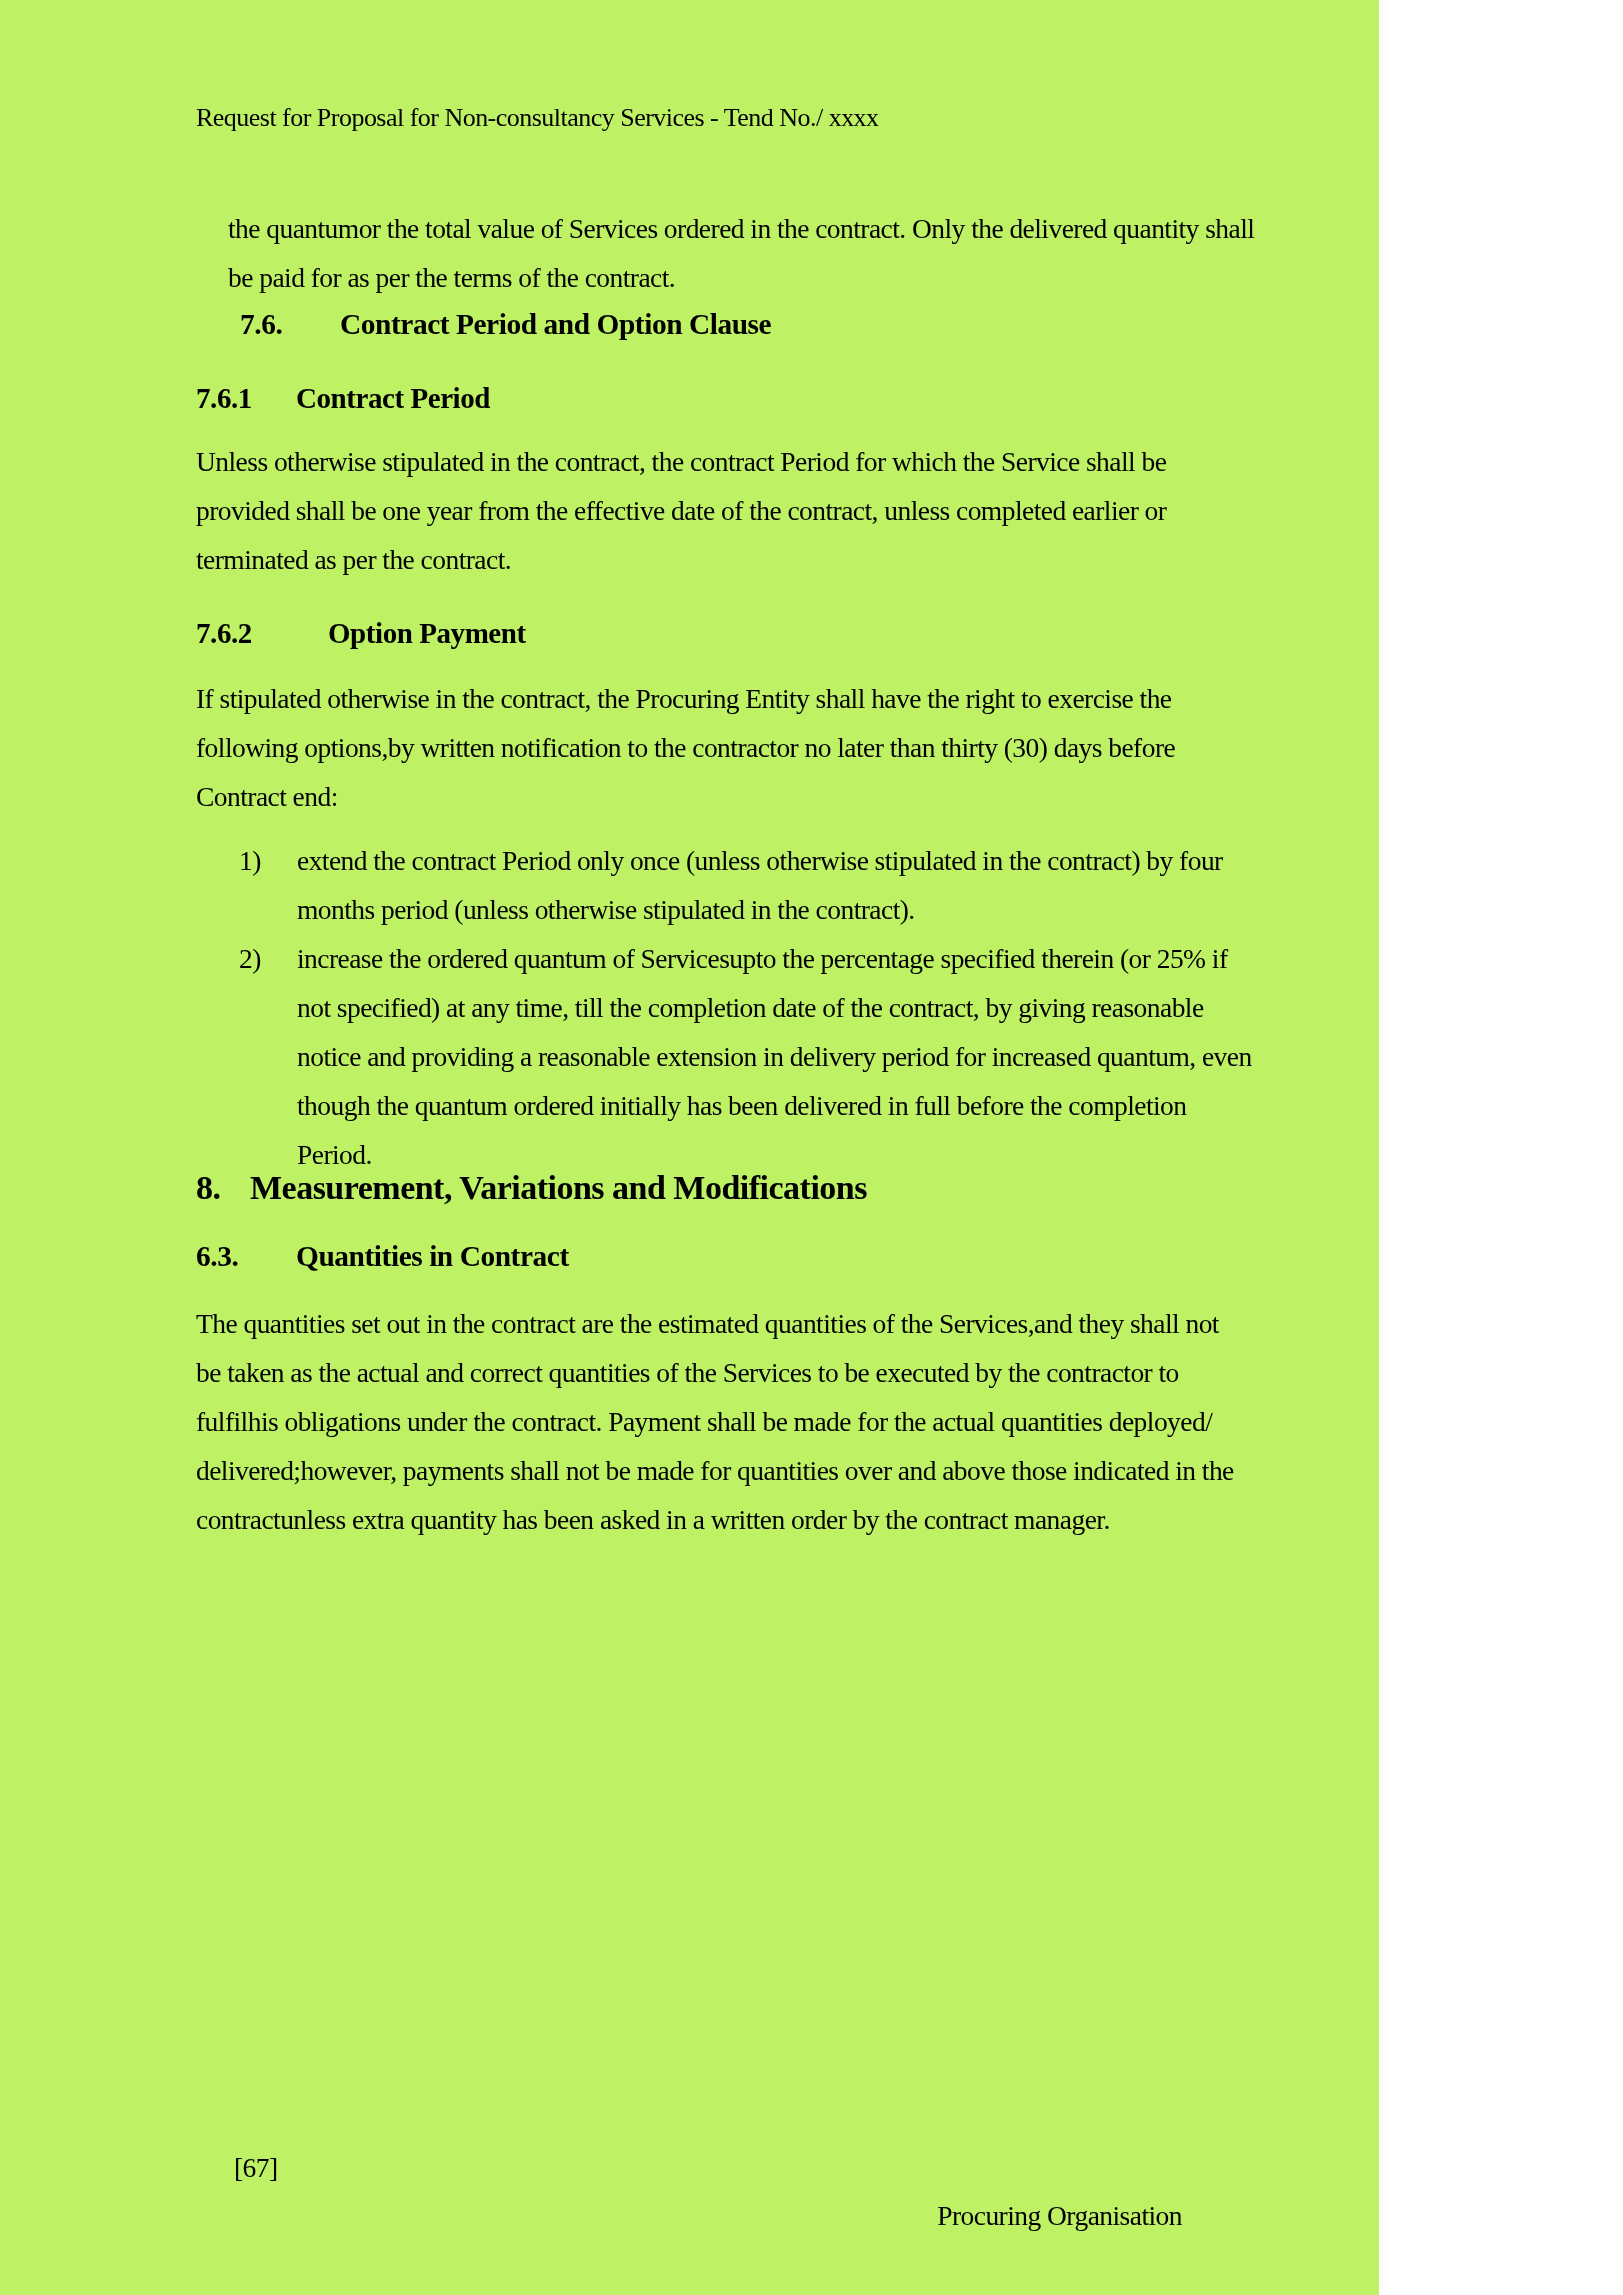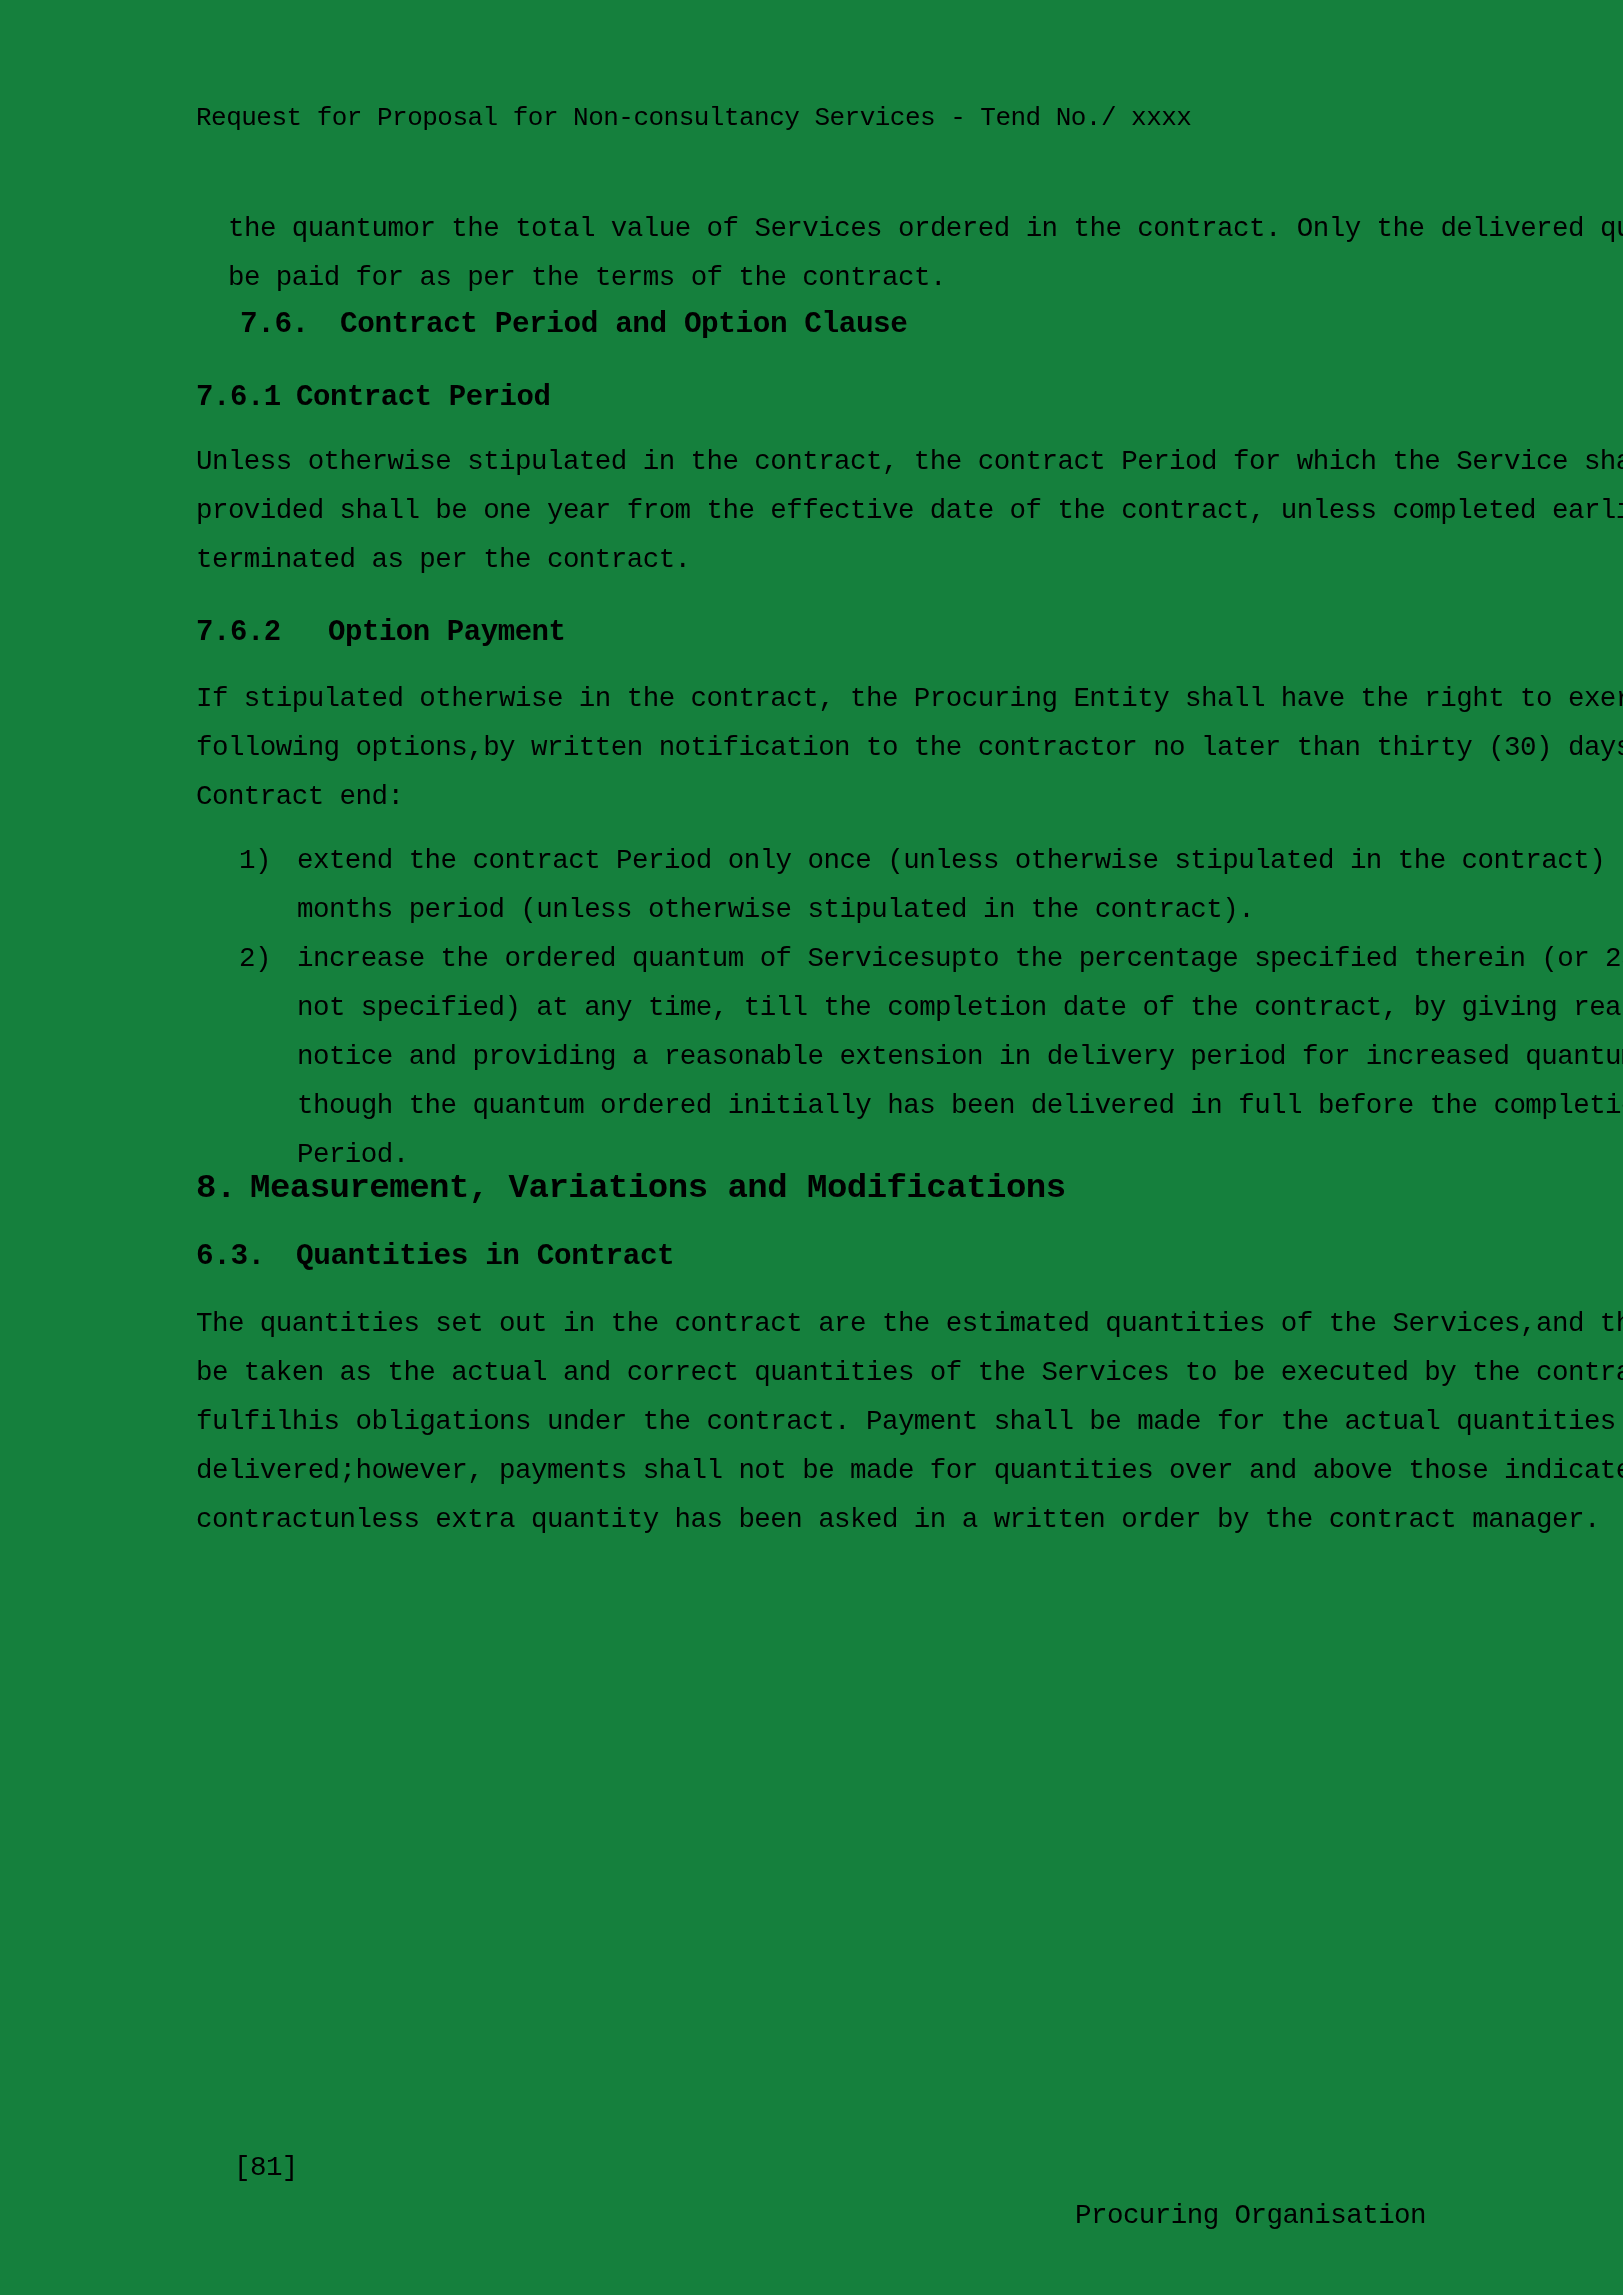--- a/index.html
+++ b/index.html
@@ -2,24 +2,24 @@
 <html style="font-size:10.5px"><head>
 <meta charset="utf-8">
 <style>
   html, body {
     margin: 0;
     padding: 0;
     background: #ffffff;
   }
   .page {
     position: relative;
-    width: 1623px;
+    width: 1379px;
     height: 2295px;
-    background: #15803d;
-    font-family: Liberation Mono, monospace;
+    background: #bef264;
+    font-family: Liberation Serif, serif;
     color: #000000;
     overflow: hidden;
   }
   .doc-header {
     position: absolute;
     left: 196px;
     top: 103px;
     font-size: 26px;
     letter-spacing: -0.02em;
     white-space: pre;
@@ -138,18 +138,18 @@
     <span class="num">6.3.</span>
     <span class="title">Quantities in Contract</span>
   </div>
 
   <div class="para" style="top: 1299px;">The quantities set out in the contract are the estimated quantities of the Services,and they shall not
 be taken as the actual and correct quantities of the Services to be executed by the contractor to
 fulfilhis obligations under the contract. Payment shall be made for the actual quantities deployed/
 delivered;however, payments shall not be made for quantities over and above those indicated in the
 contractunless extra quantity has been asked in a written order by the contract manager.</div>
 
-  <div class="doc-footer-left">[81]</div>
+  <div class="doc-footer-left">[67]</div>
 
   <div class="doc-footer-right">Procuring Organisation</div>
 
 </div>
 
 
 </body></html>

